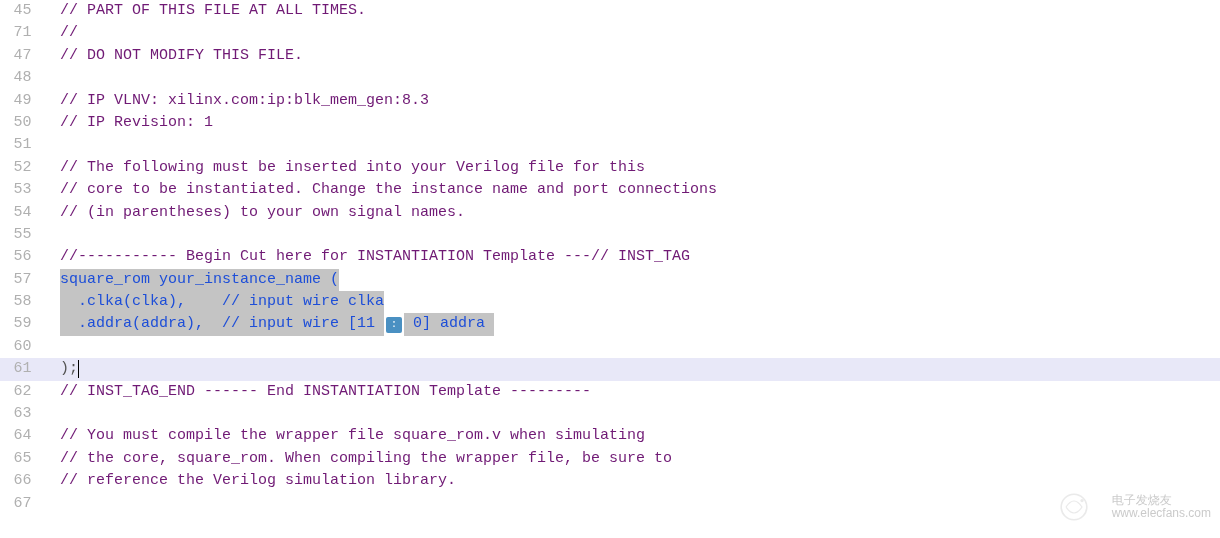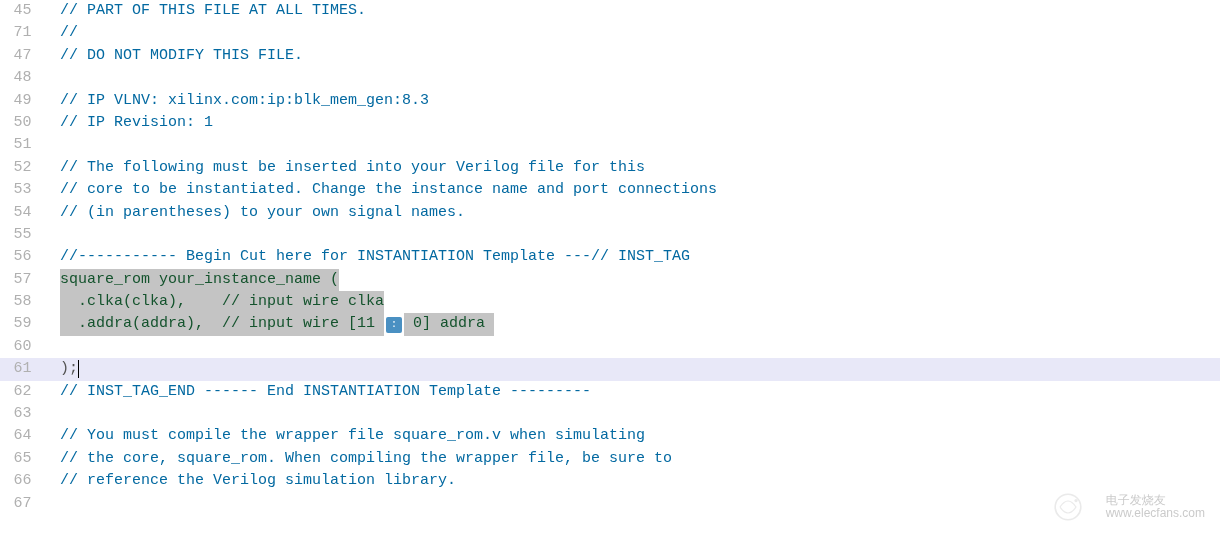--- a/index.html
+++ b/index.html
@@ -36,29 +36,29 @@
       user-select: none;
       flex-shrink: 0;
     }
     .code {
       white-space: pre;
       color: #555555;
       display: flex;
       align-items: center;
     }
     .comment {
-      color: #0369a1;
+      color: #701a75;
     }
     .highlight-line {
       background: #e8e8f8;
       width: 100%;
     }
     .selected {
       background: #c4c4c4;
-      color: #14532d;
+      color: #1d4ed8;
     }
     .icon-badge {
       display: inline-block;
       width: 16px;
       height: 16px;
       background: #4a90c2;
       color: white;
       font-size: 10px;
       text-align: center;
       line-height: 16px;
@@ -68,21 +68,21 @@
     }
     .cursor {
       display: inline-block;
       width: 1px;
       height: 18px;
       background: #000;
       vertical-align: middle;
     }
     .watermark {
       position: absolute;
-      right: 15px;
+      right: 9px;
       bottom: 15px;
       color: rgba(150,150,150,0.5);
       font-family: Arial, sans-serif;
       font-size: 12px;
       display: flex;
       align-items: center;
       gap: 22px;
     }
     .watermark-logo {
       width: 32px;

